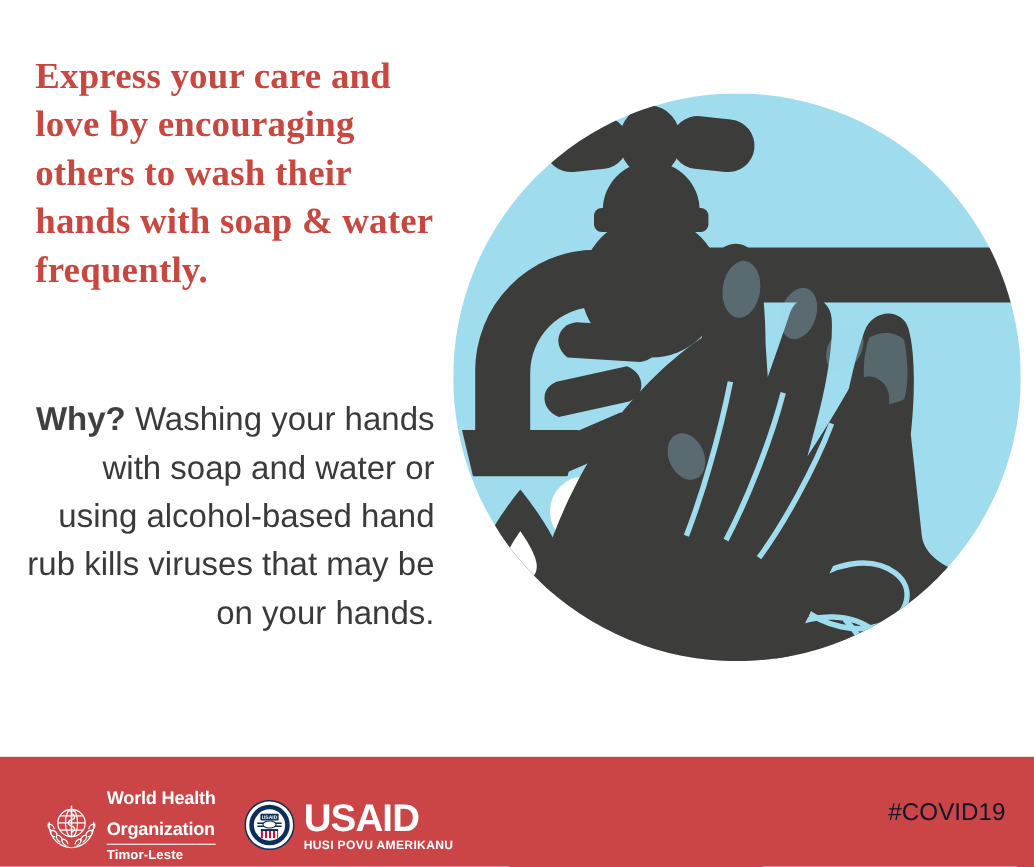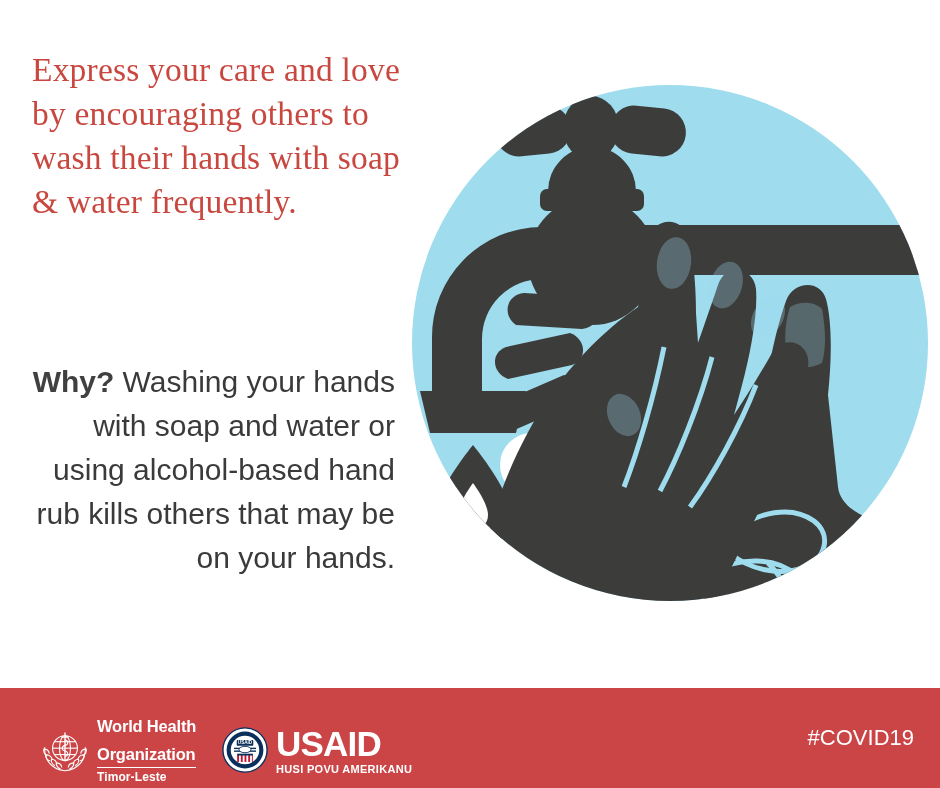--- a/index.html
+++ b/index.html
@@ -33,21 +33,21 @@
     left: 32px;
     top: 48px;
     width: 370px;
     color: #C8473F;
     font-family: "Liberation Serif", serif;
     font-size: 33.5px;
     line-height: 44px;
     letter-spacing: 0.2px;
     text-align: left;
     margin: 0;
-    font-weight: normal;
+    font-weight: bold;
   }
   .body-copy {
     position: absolute;
     right: 25px;
     top: 360px;
     width: 372px;
     color: #3A3A3A;
     font-family: "Liberation Sans", sans-serif;
     font-size: 30px;
     line-height: 44px;
@@ -158,39 +158,39 @@
 
   .hashtags {
     position: absolute;
     right: 26px;
     top: 0;
     height: 100px;
     display: flex;
     flex-direction: column;
     justify-content: center;
     align-items: flex-end;
-    color: #ffffff;
+    color: #0f172a;
   }
   .hashtags span {
     display: block;
     font-size: 22px;
     line-height: 30px;
     text-align: right;
   }
 </style>
 </head>
 <body>
 
 <div class="poster">
 
   <div class="text-column">
     <p class="headline">Express your care and love by encouraging others to wash their hands with soap &amp; water frequently.</p>
 
     <p class="body-copy">
-      <span class="lead">Why?</span><span> Washing your hands with soap and water or using alcohol-based hand rub kills others that may be on your hands.</span>
+      <span class="lead">Why?</span><span> Washing your hands with soap and water or using alcohol-based hand rub kills viruses that may be on your hands.</span>
     </p>
   </div>
 
   <div class="illustration">
     <svg viewBox="0 0 516 516" xmlns="http://www.w3.org/2000/svg">
       <defs>
         <clipPath id="circleClip">
           <circle cx="258" cy="258" r="258"></circle>
         </clipPath>
       </defs>

